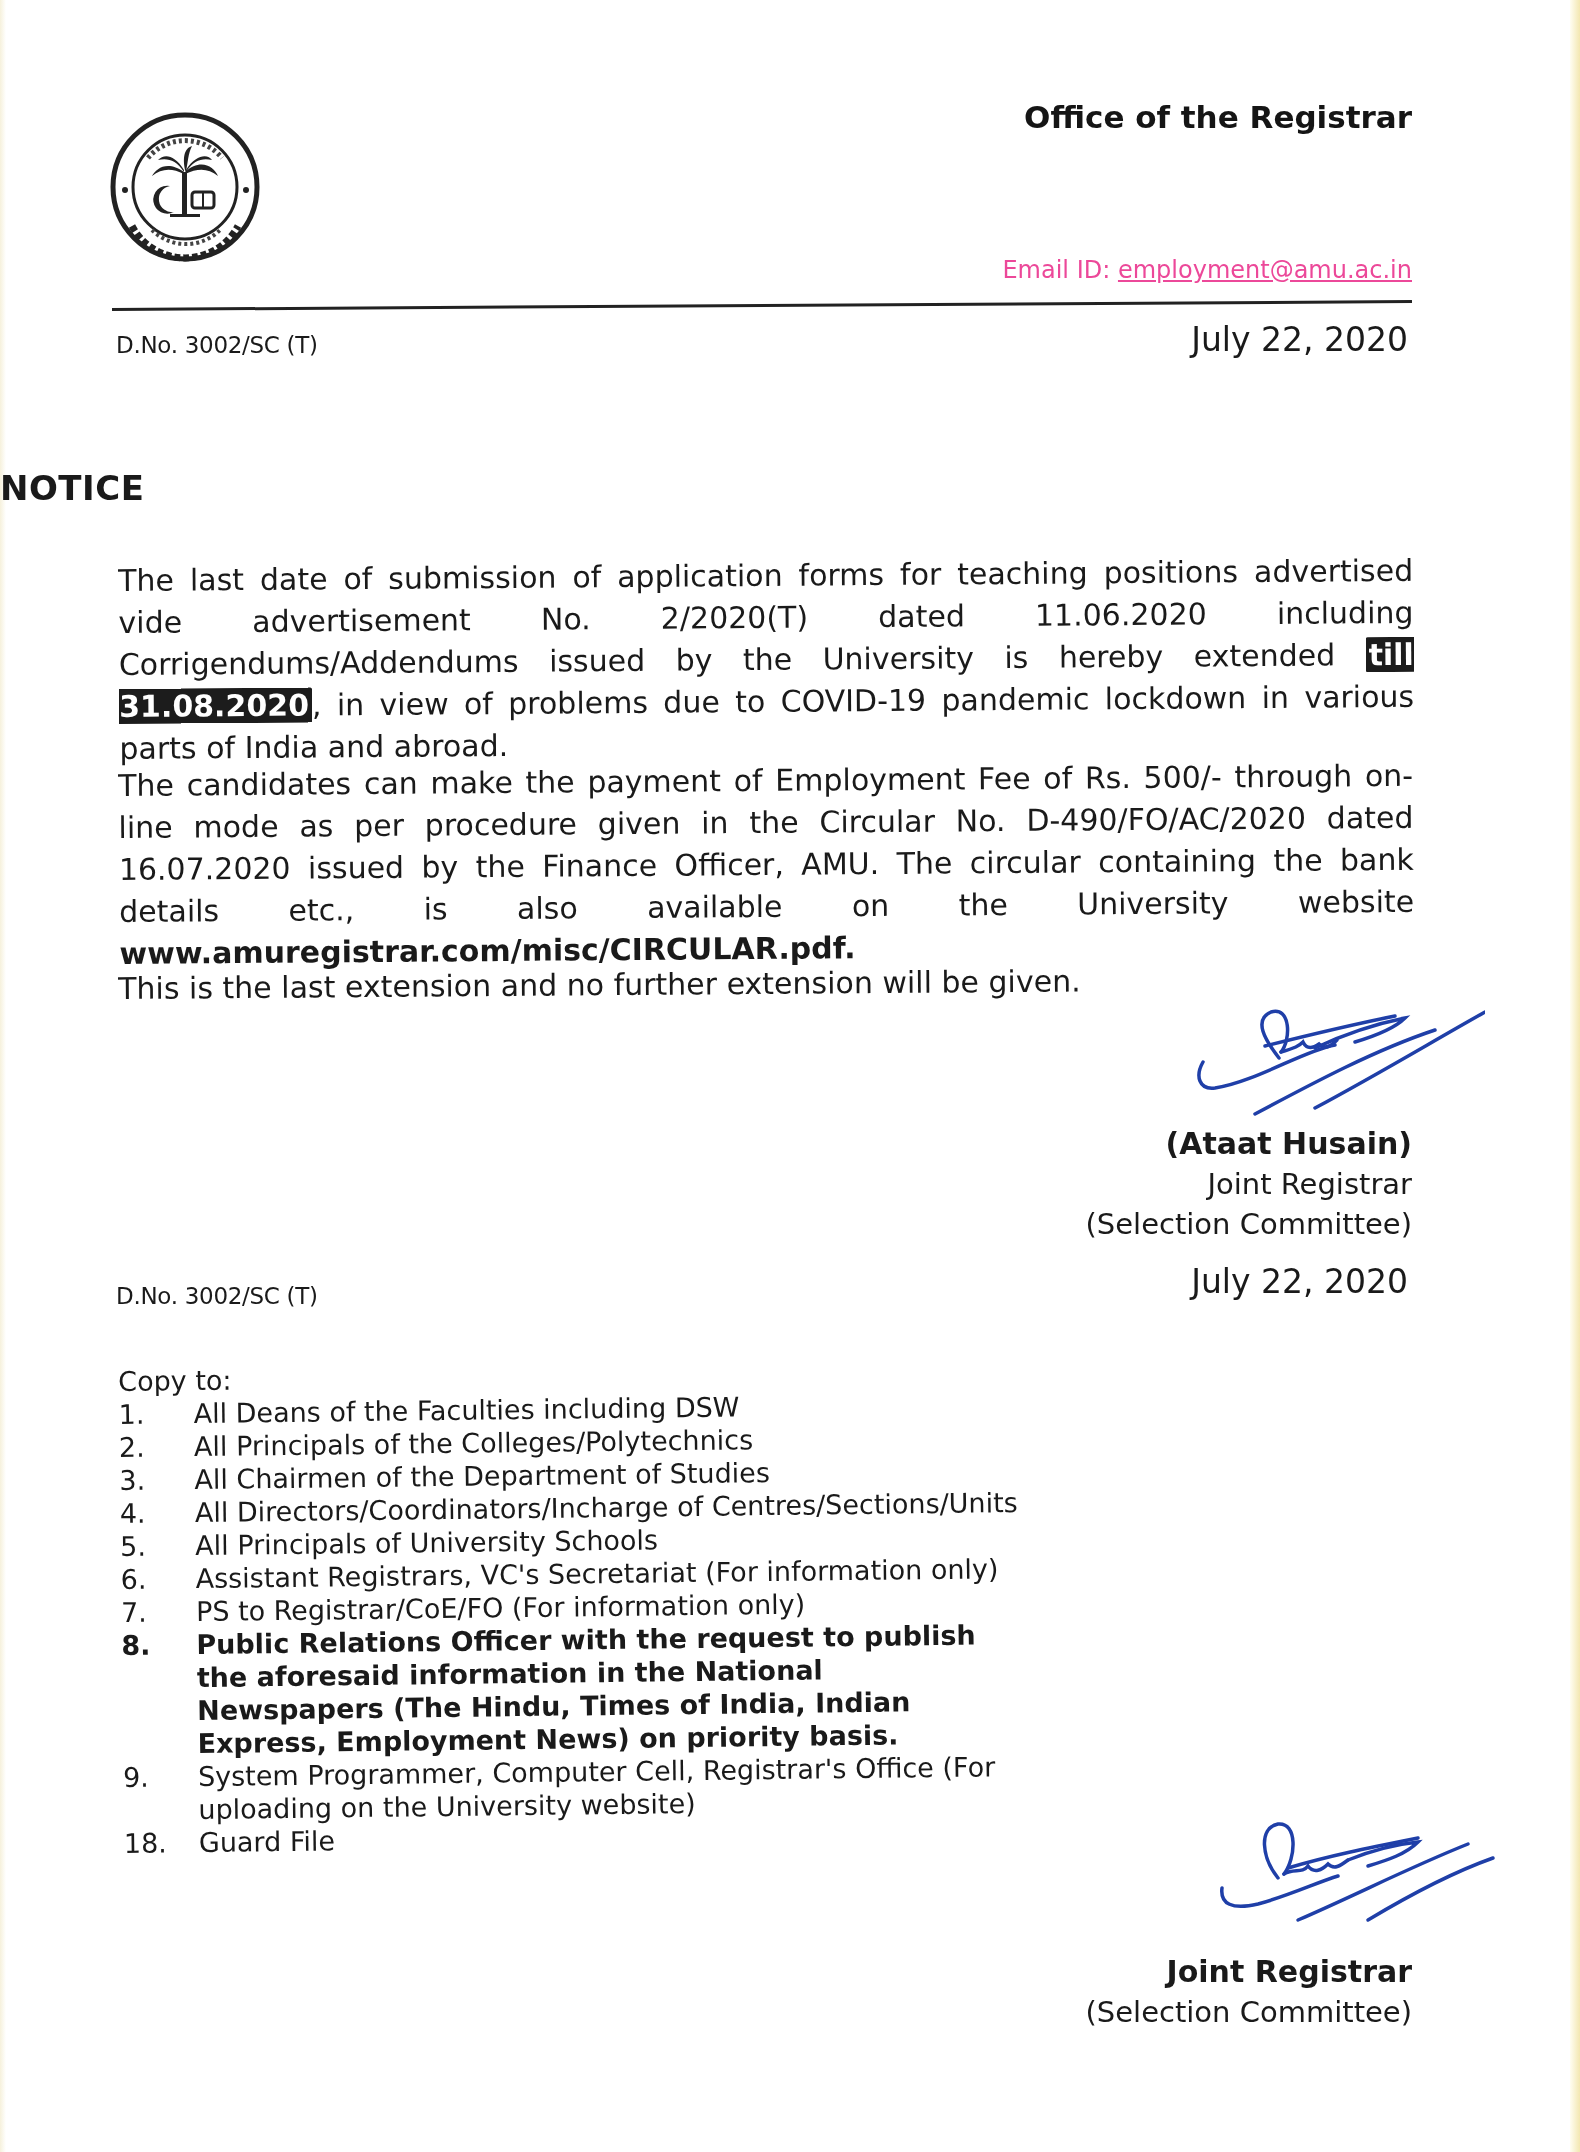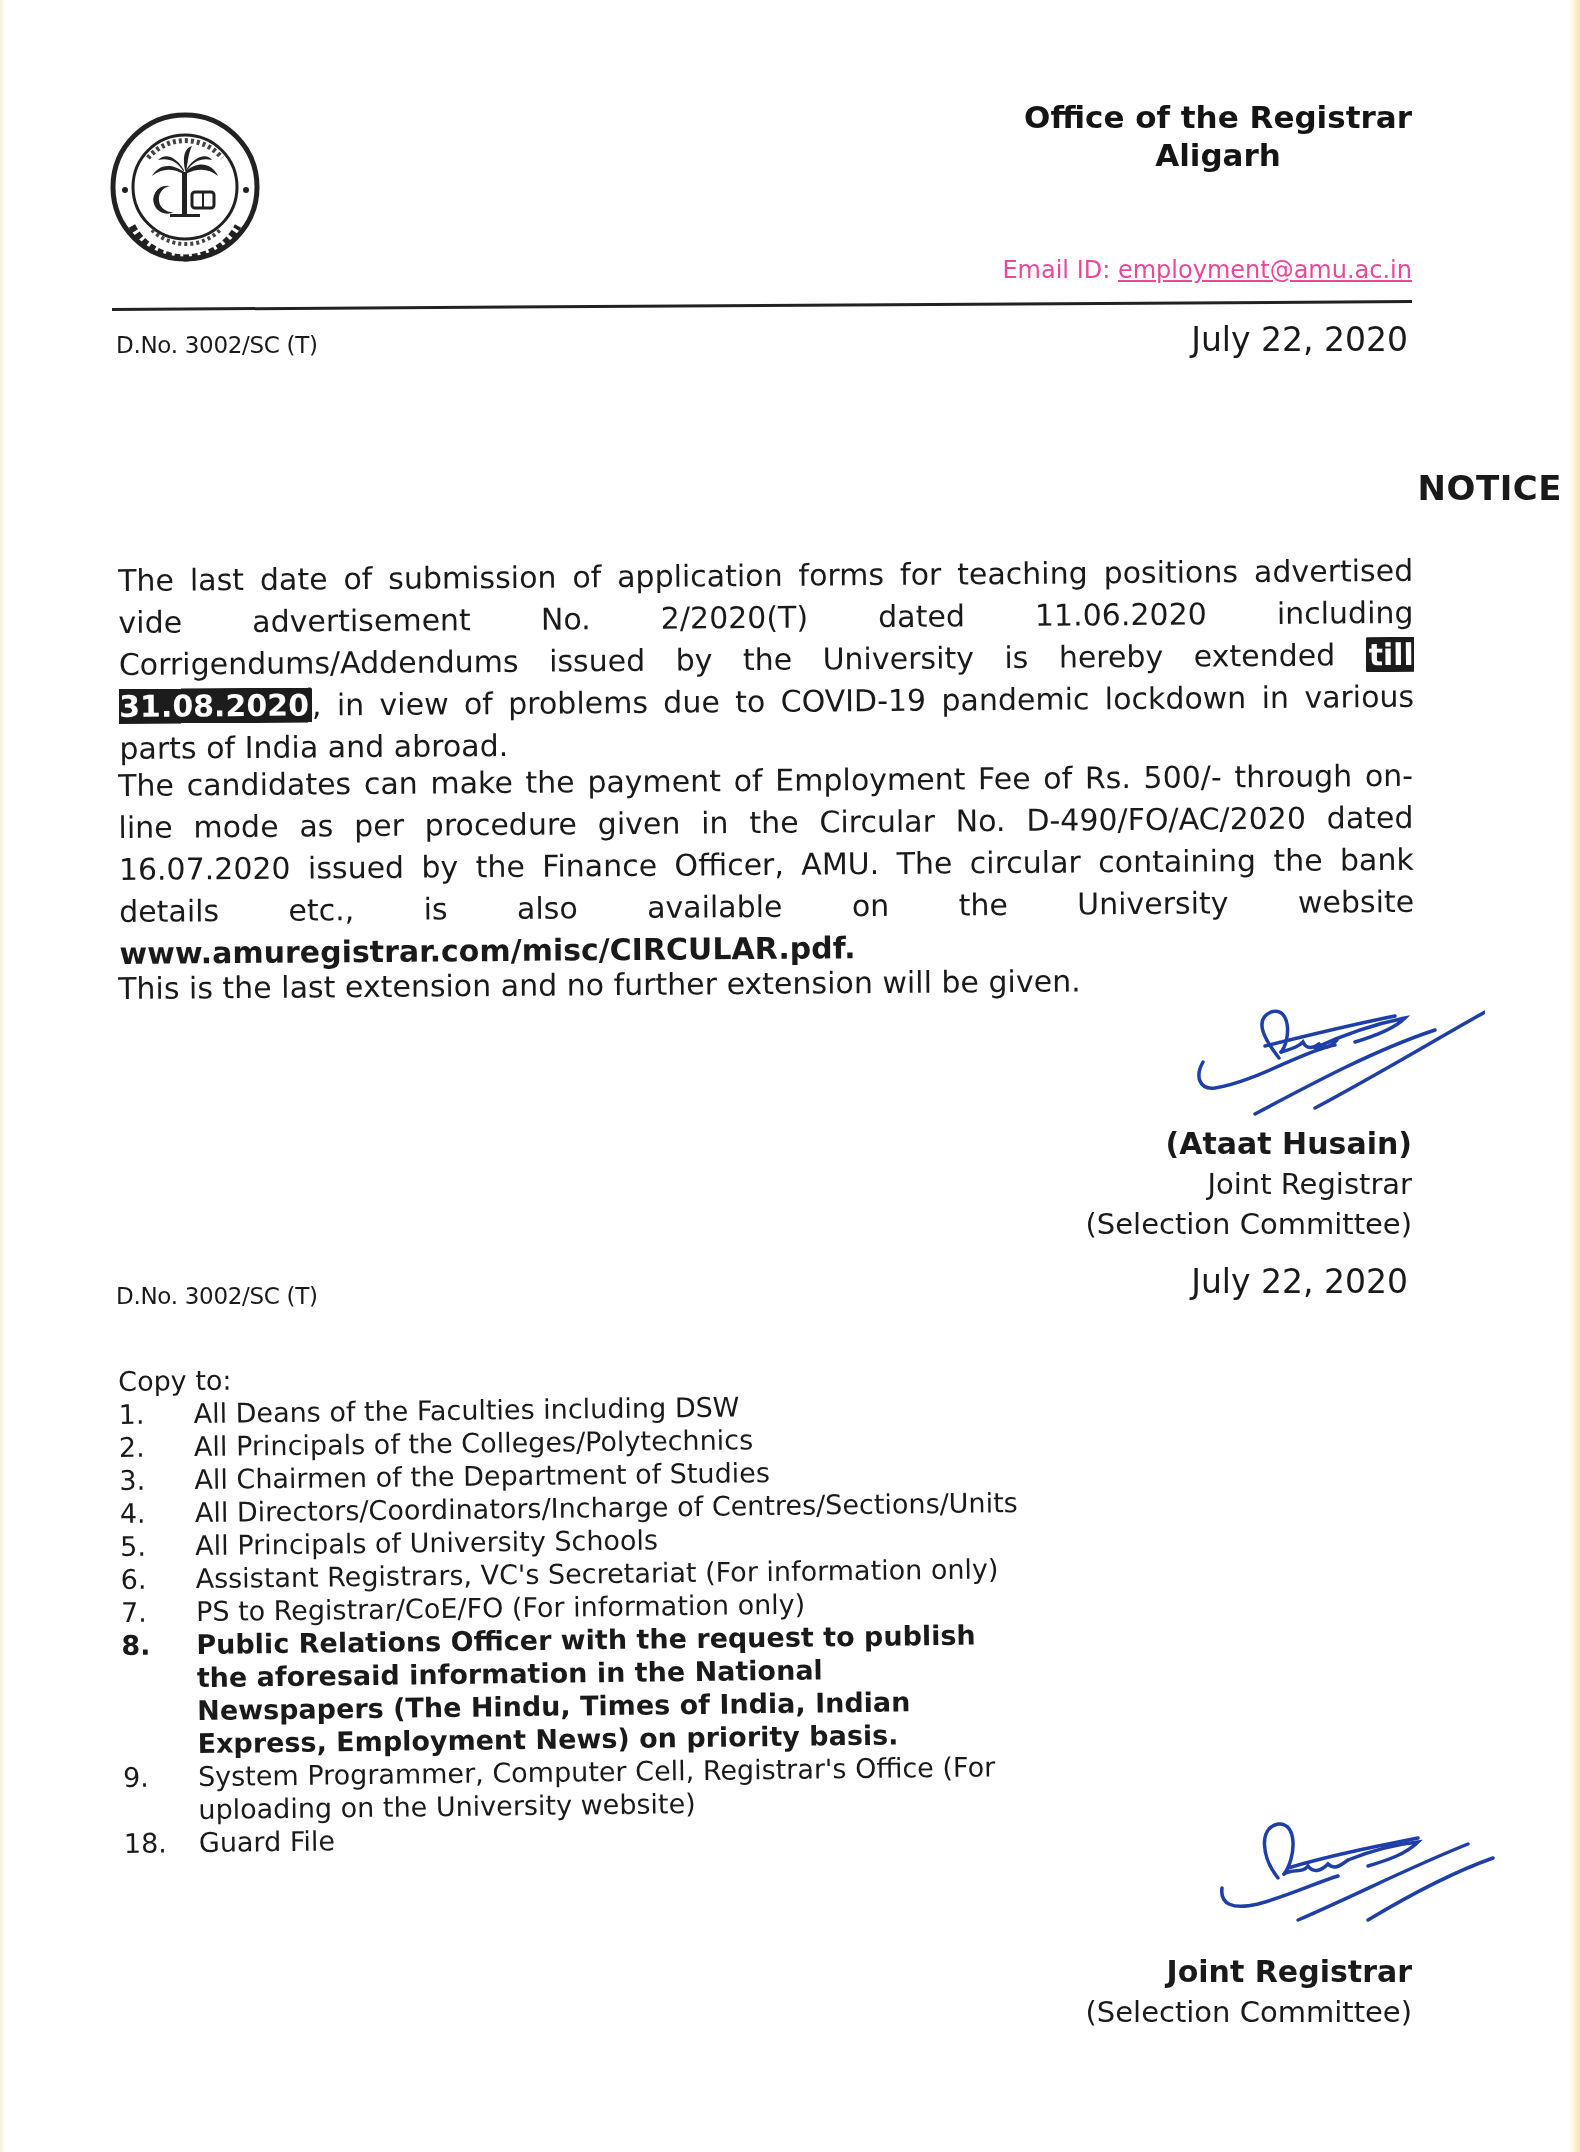--- a/index.html
+++ b/index.html
@@ -27,22 +27,22 @@
     right: 168px; top: 256px; font-size: 24px; color: #ec4899; text-align: right;
   }
   .email-link { text-decoration: underline; }
   .rule {
     left: 112px; top: 308px; width: 1300px; height: 3px; background: #222;
     transform: rotate(-0.35deg); transform-origin: left center;
   }
   .dno { font-size: 23px; letter-spacing: -0.3px; }
   .date { font-size: 33px; }
   .notice-title {
-    left: 0; width: 1530px; top: 468px; text-align: right;
-    font-weight: bold; font-size: 34px; letter-spacing: 0.5px; padding-left: 32px;
+    left: 0; width: 1530px; top: 468px; text-align: left;
+    font-weight: bold; font-size: 34px; letter-spacing: 0.5px;
   }
   .para {
     left: 118px; width: 1295px; font-size: 30px; line-height: 42px;
     text-align: justify; transform: rotate(-0.45deg); transform-origin: left top;
   }
   .para p { margin: 0; }
   .hl {
     background: #1c1c1c; color: #ffffff; font-weight: bold; padding: 0 3px;
     border-radius: 2px;
   }
@@ -88,21 +88,20 @@
     <line x1="95" y1="82" x2="95" y2="98" stroke="#222" stroke-width="2"></line>
 
     <path d="M40 48 A48 48 0 0 1 114 48" fill="none" stroke="#444" stroke-width="5" stroke-dasharray="3 3"></path>
     <path d="M44 120 A48 48 0 0 0 112 120" fill="none" stroke="#444" stroke-width="4" stroke-dasharray="3 3"></path>
     <path d="M24 116 A60 60 0 0 0 130 116" fill="none" stroke="#222" stroke-width="7" stroke-dasharray="6 3"></path>
   </svg>
 </div>
 
 <div class="abs header-block">
   <div>Office of the Registrar</div>
-  <div>Aligarh</div>
 </div>
 <div class="abs email-line">
   <span>Email ID: </span><span class="email-link">employment@amu.ac.in</span>
 </div>
 <div class="abs rule"></div>
 
 <div class="abs dno" style="left:116px; top:332px;">D.No. 3002/SC (T)</div>
 <div class="abs date" style="right:172px; top:320px;">July 22, 2020</div>
 
 <div class="abs notice-title">NOTICE</div>

